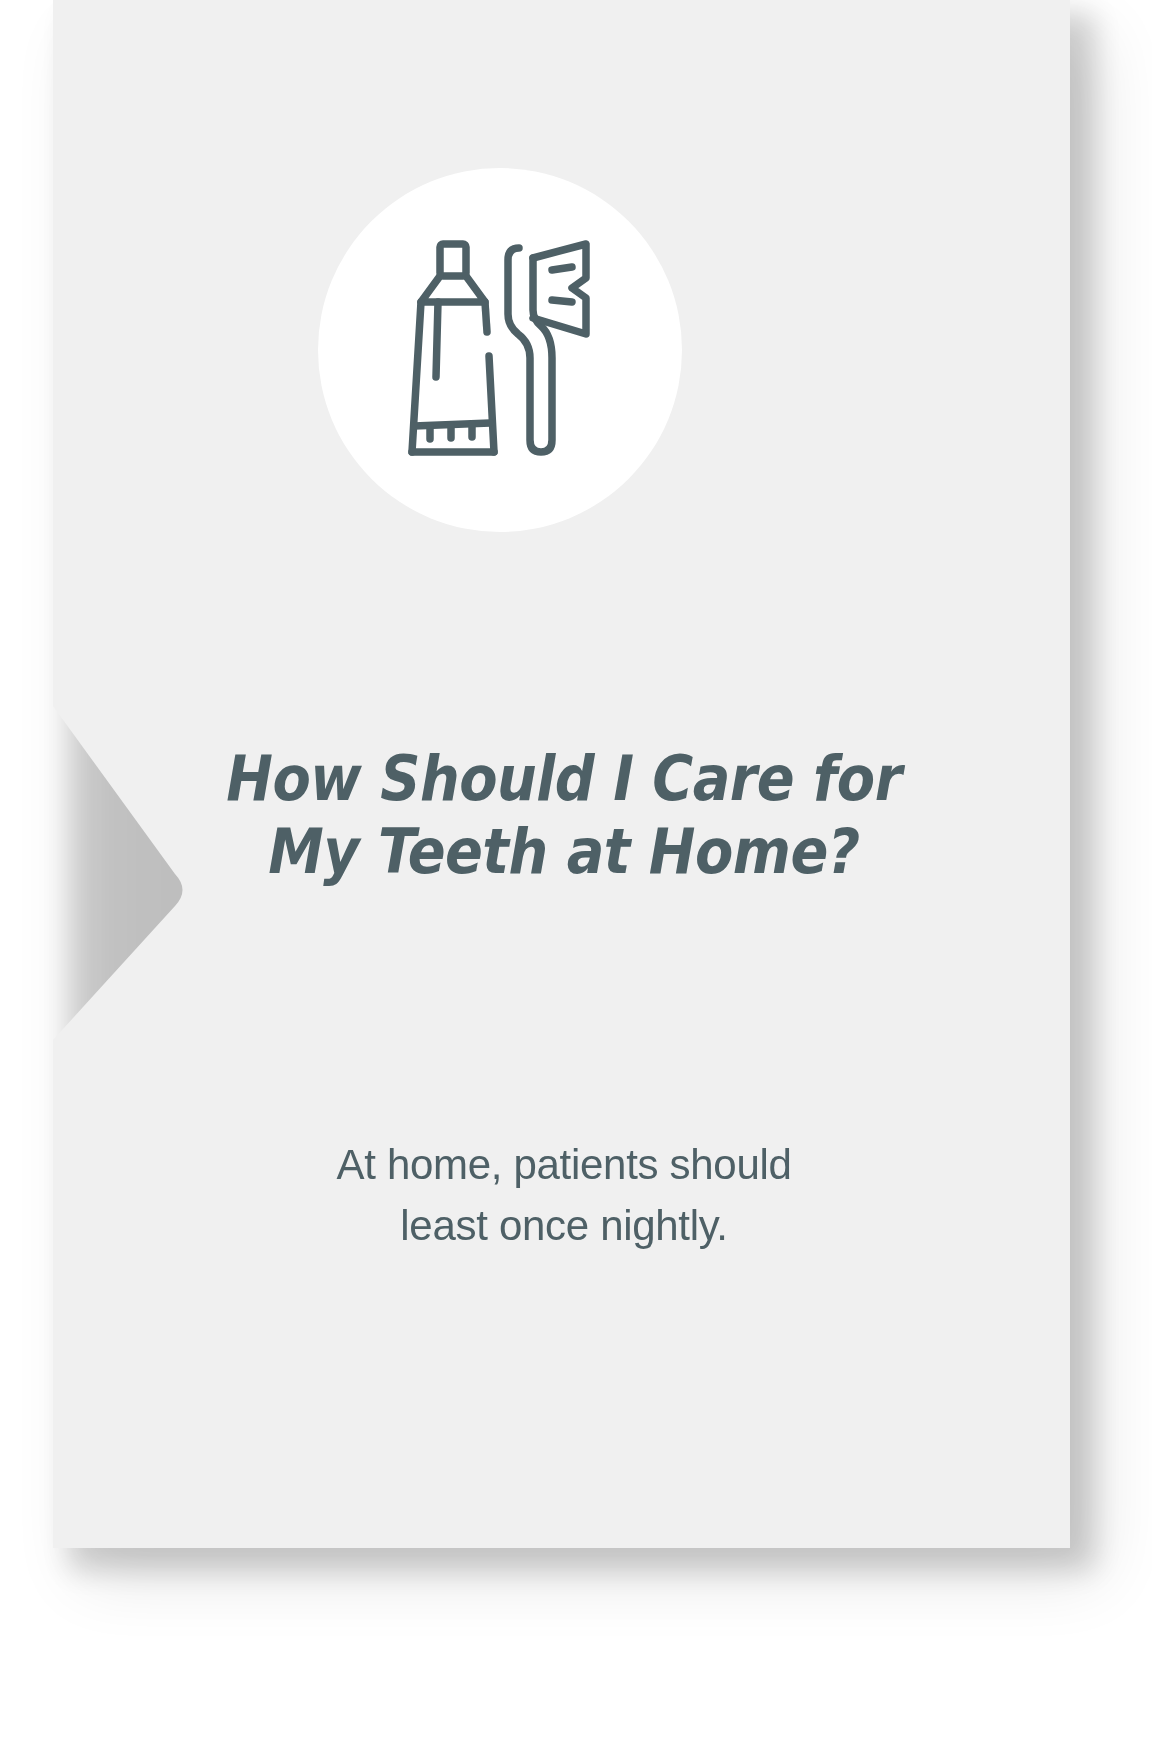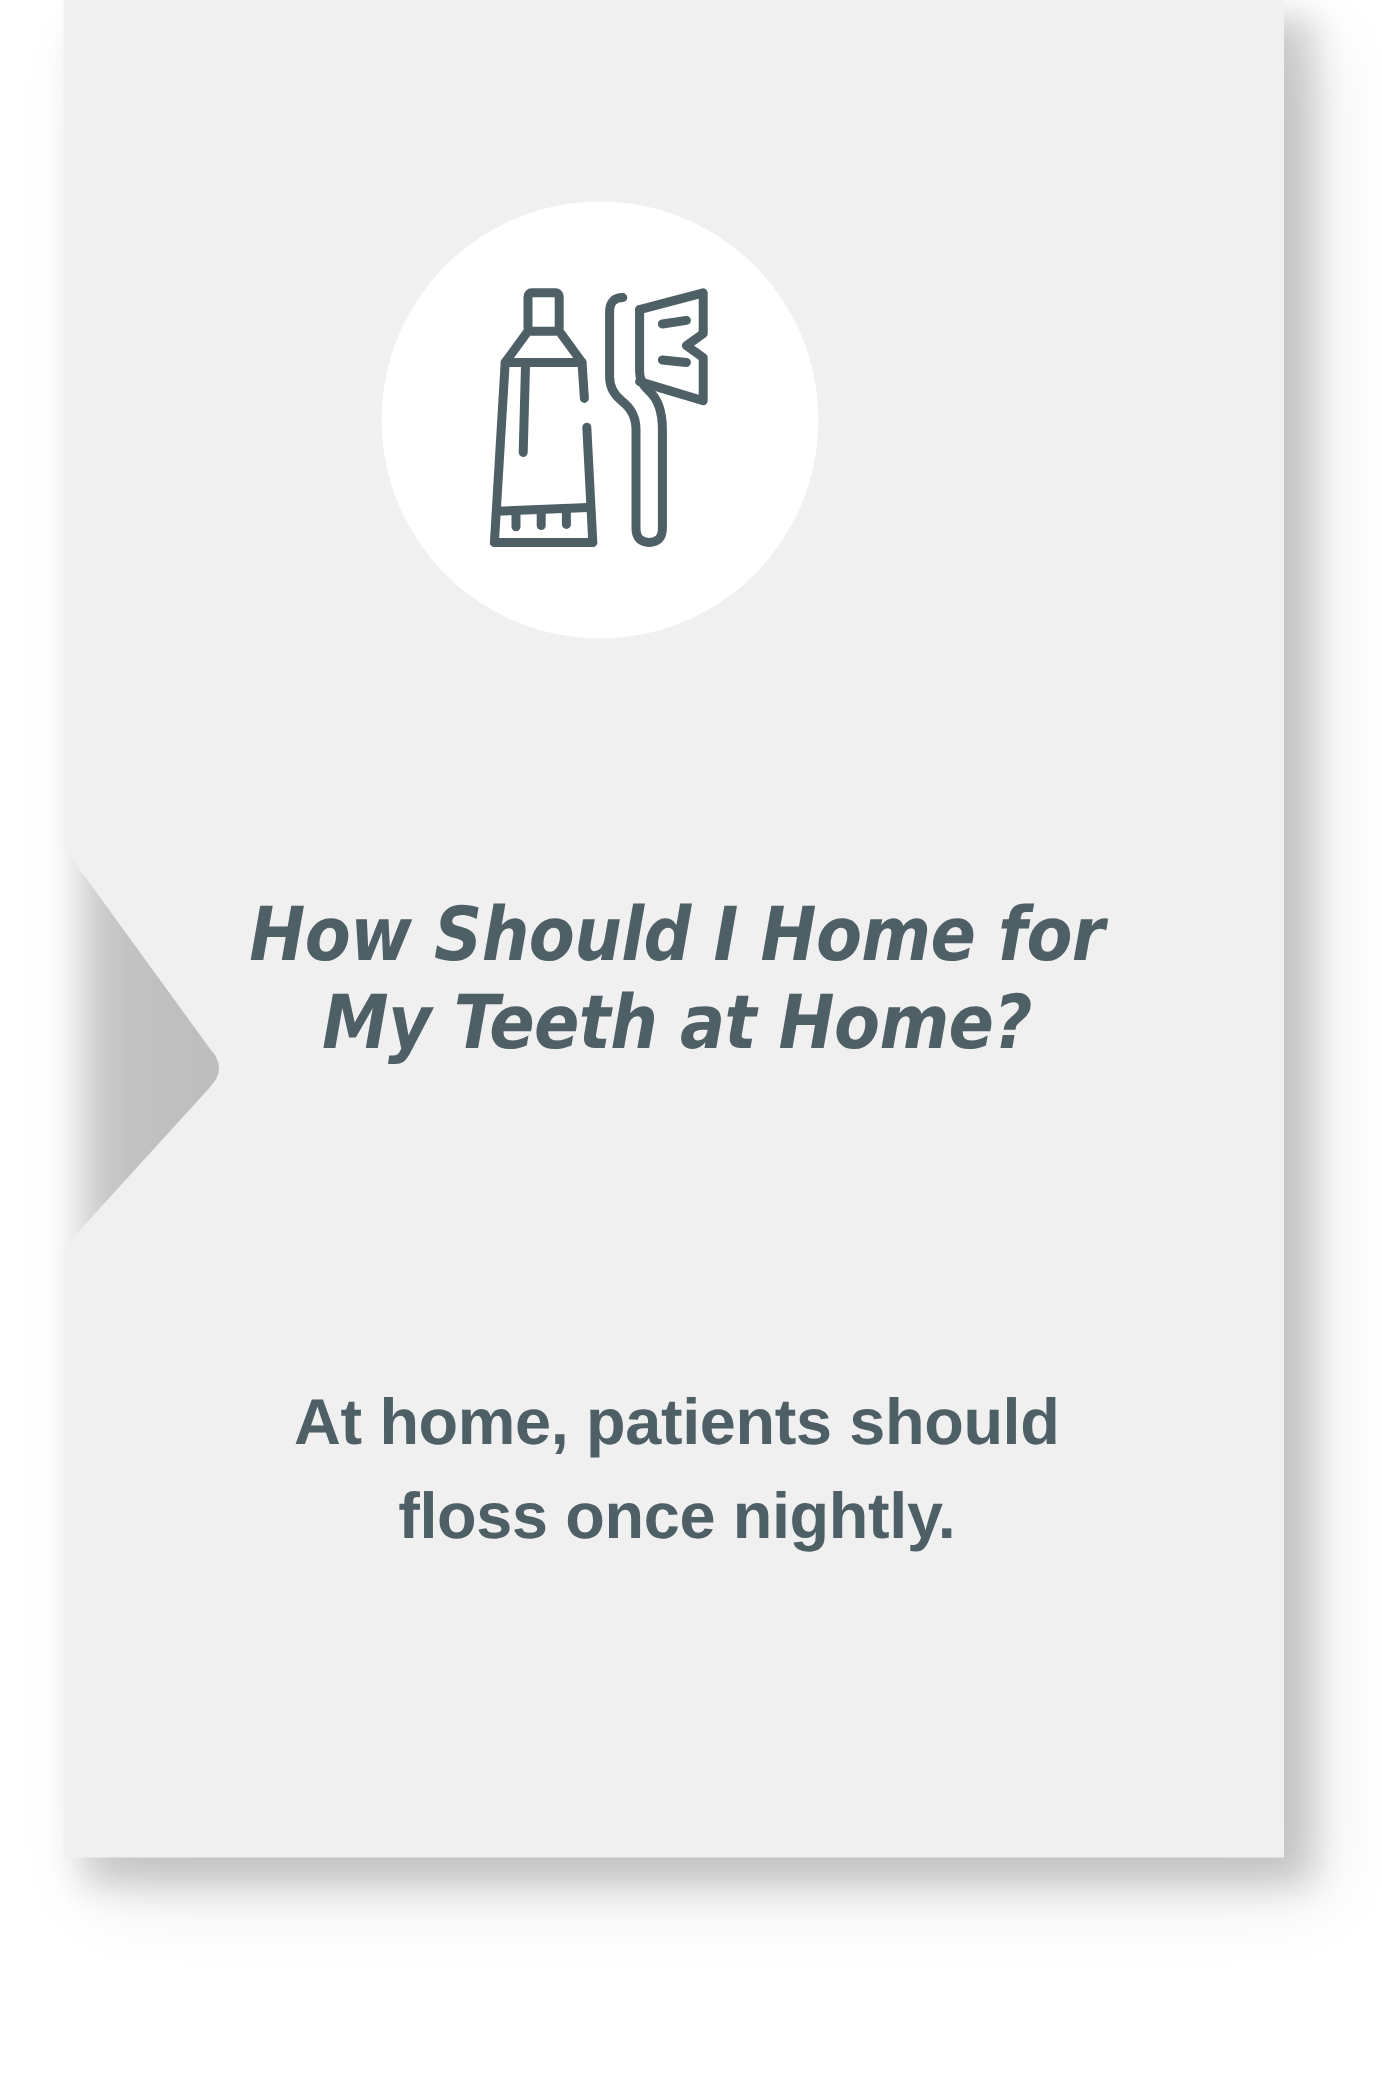--- a/index.html
+++ b/index.html
@@ -99,22 +99,22 @@
   }
 
   
   .body-text {
     position: absolute;
     left: 70px;
     top: 1092px;
     width: 882px;
     text-align: center;
     font-family: "Liberation Sans", sans-serif;
-    font-size: 54px;
-    font-weight: 700;
+    font-size: 42px;
+    font-weight: 400;
     line-height: 1.46;
     color: #4e6066;
     letter-spacing: -0.3px;
   }
   .body-text .ln { display: block; }
   .title .ln { display: block; }
 </style>
 </head>
 <body>
 
@@ -179,23 +179,23 @@
                    L 186 48 L 172 58 L 186 68
                    L 186 104 L 133 88"></path>
 
           <path d="M 152 40 L 172 37"></path>
           <path d="M 152 70 L 172 72"></path>
         </g>
       </svg>
     </div>
 
     <h1 class="title">
-      <span class="ln">How Should I Home for</span>
+      <span class="ln">How Should I Care for</span>
       <span class="ln">My Teeth at Home?</span>
     </h1>
 
     <p class="body-text">
       <span class="ln">At home, patients should</span>
-      <span class="ln">floss once nightly.</span>
+      <span class="ln">least once nightly.</span>
     </p>
 
   </div>
 </div>
 
 </body></html>

